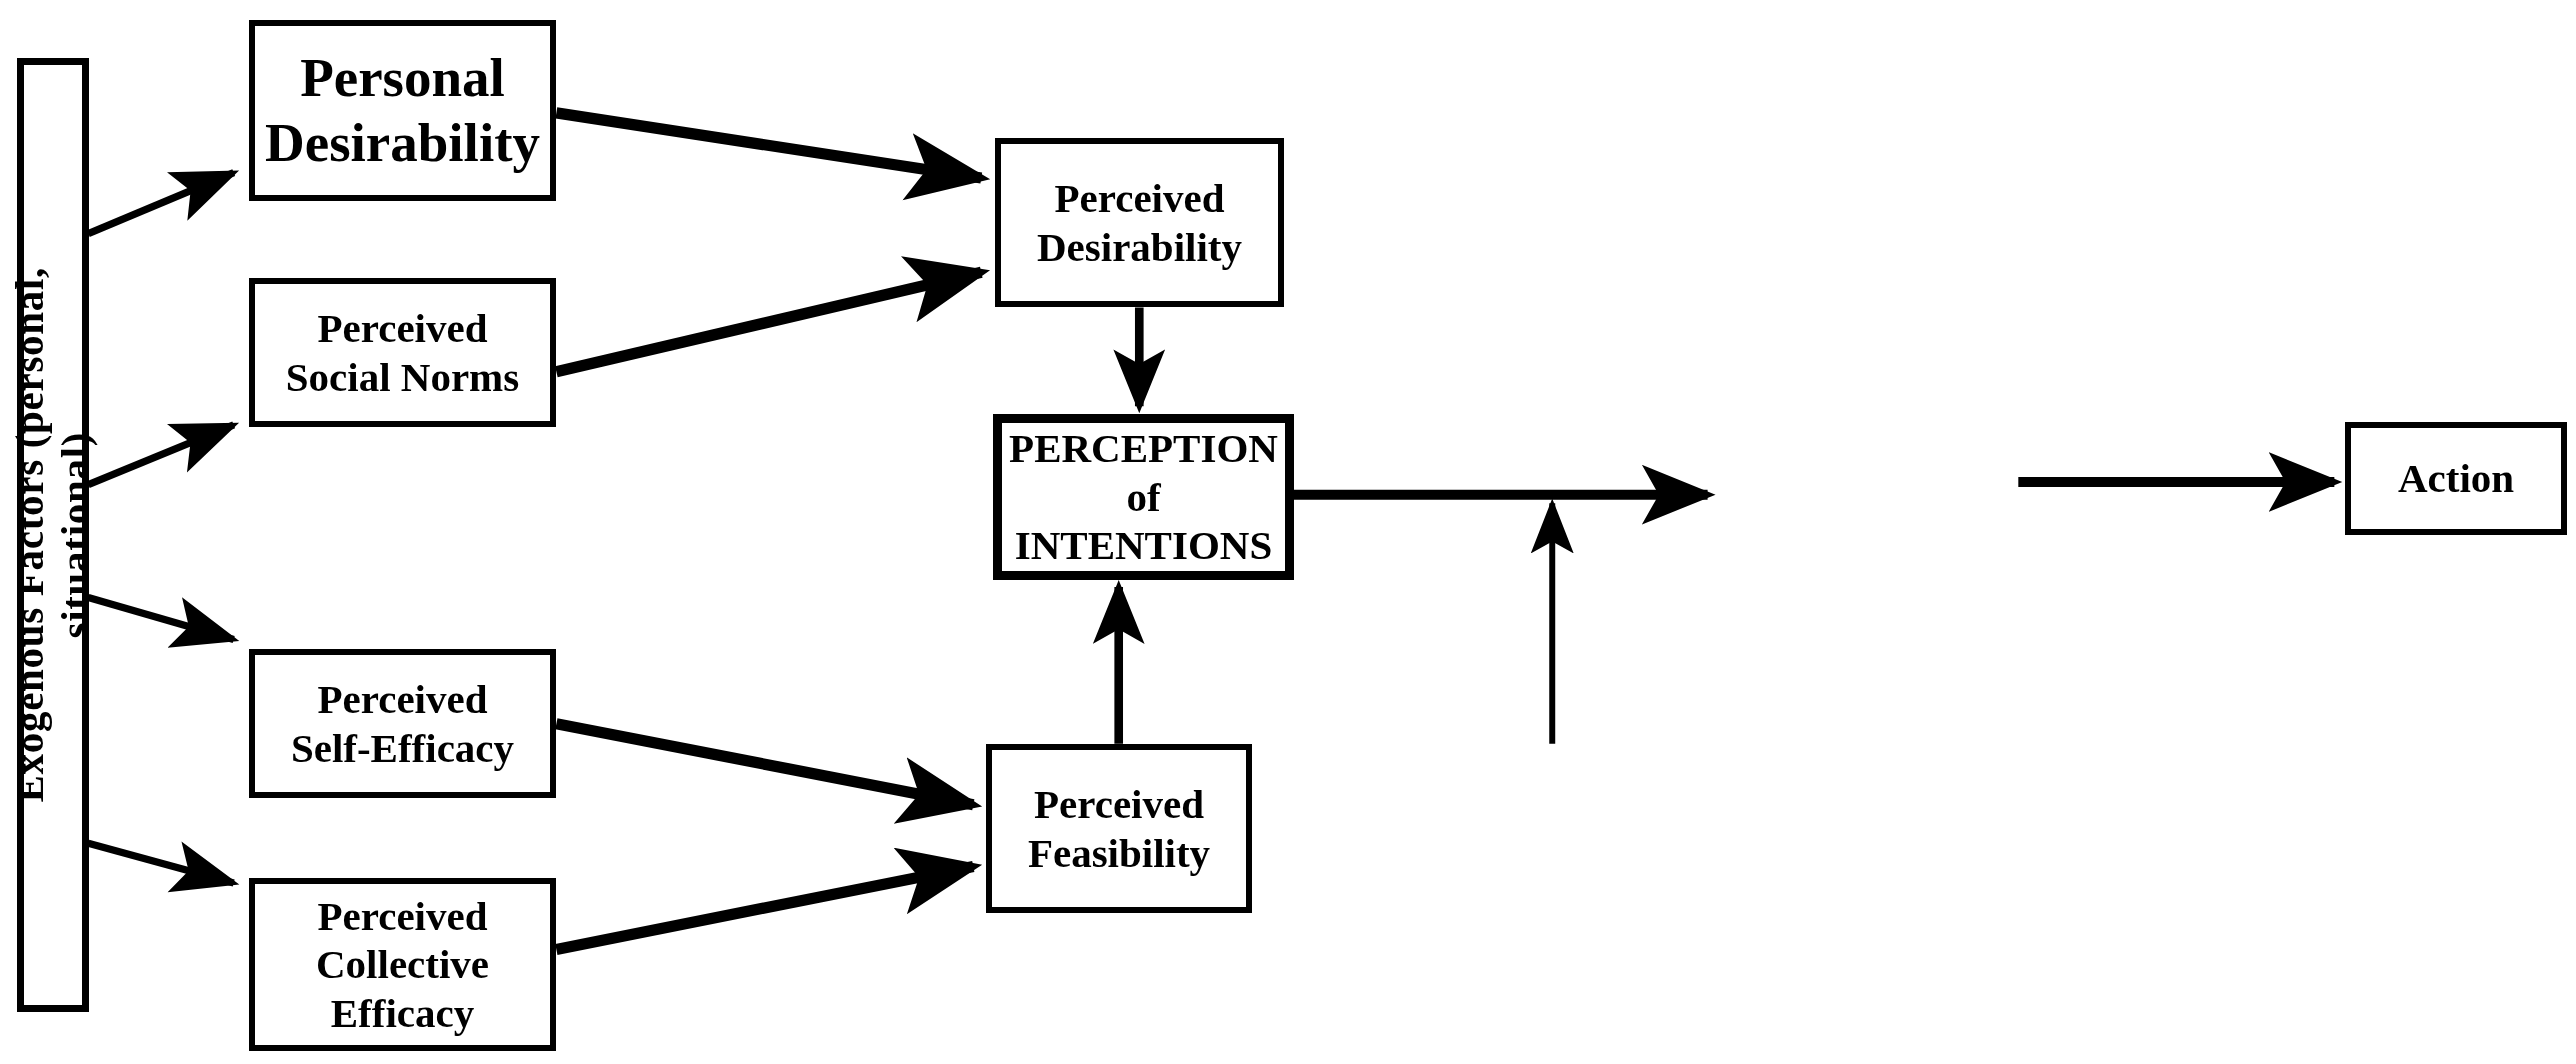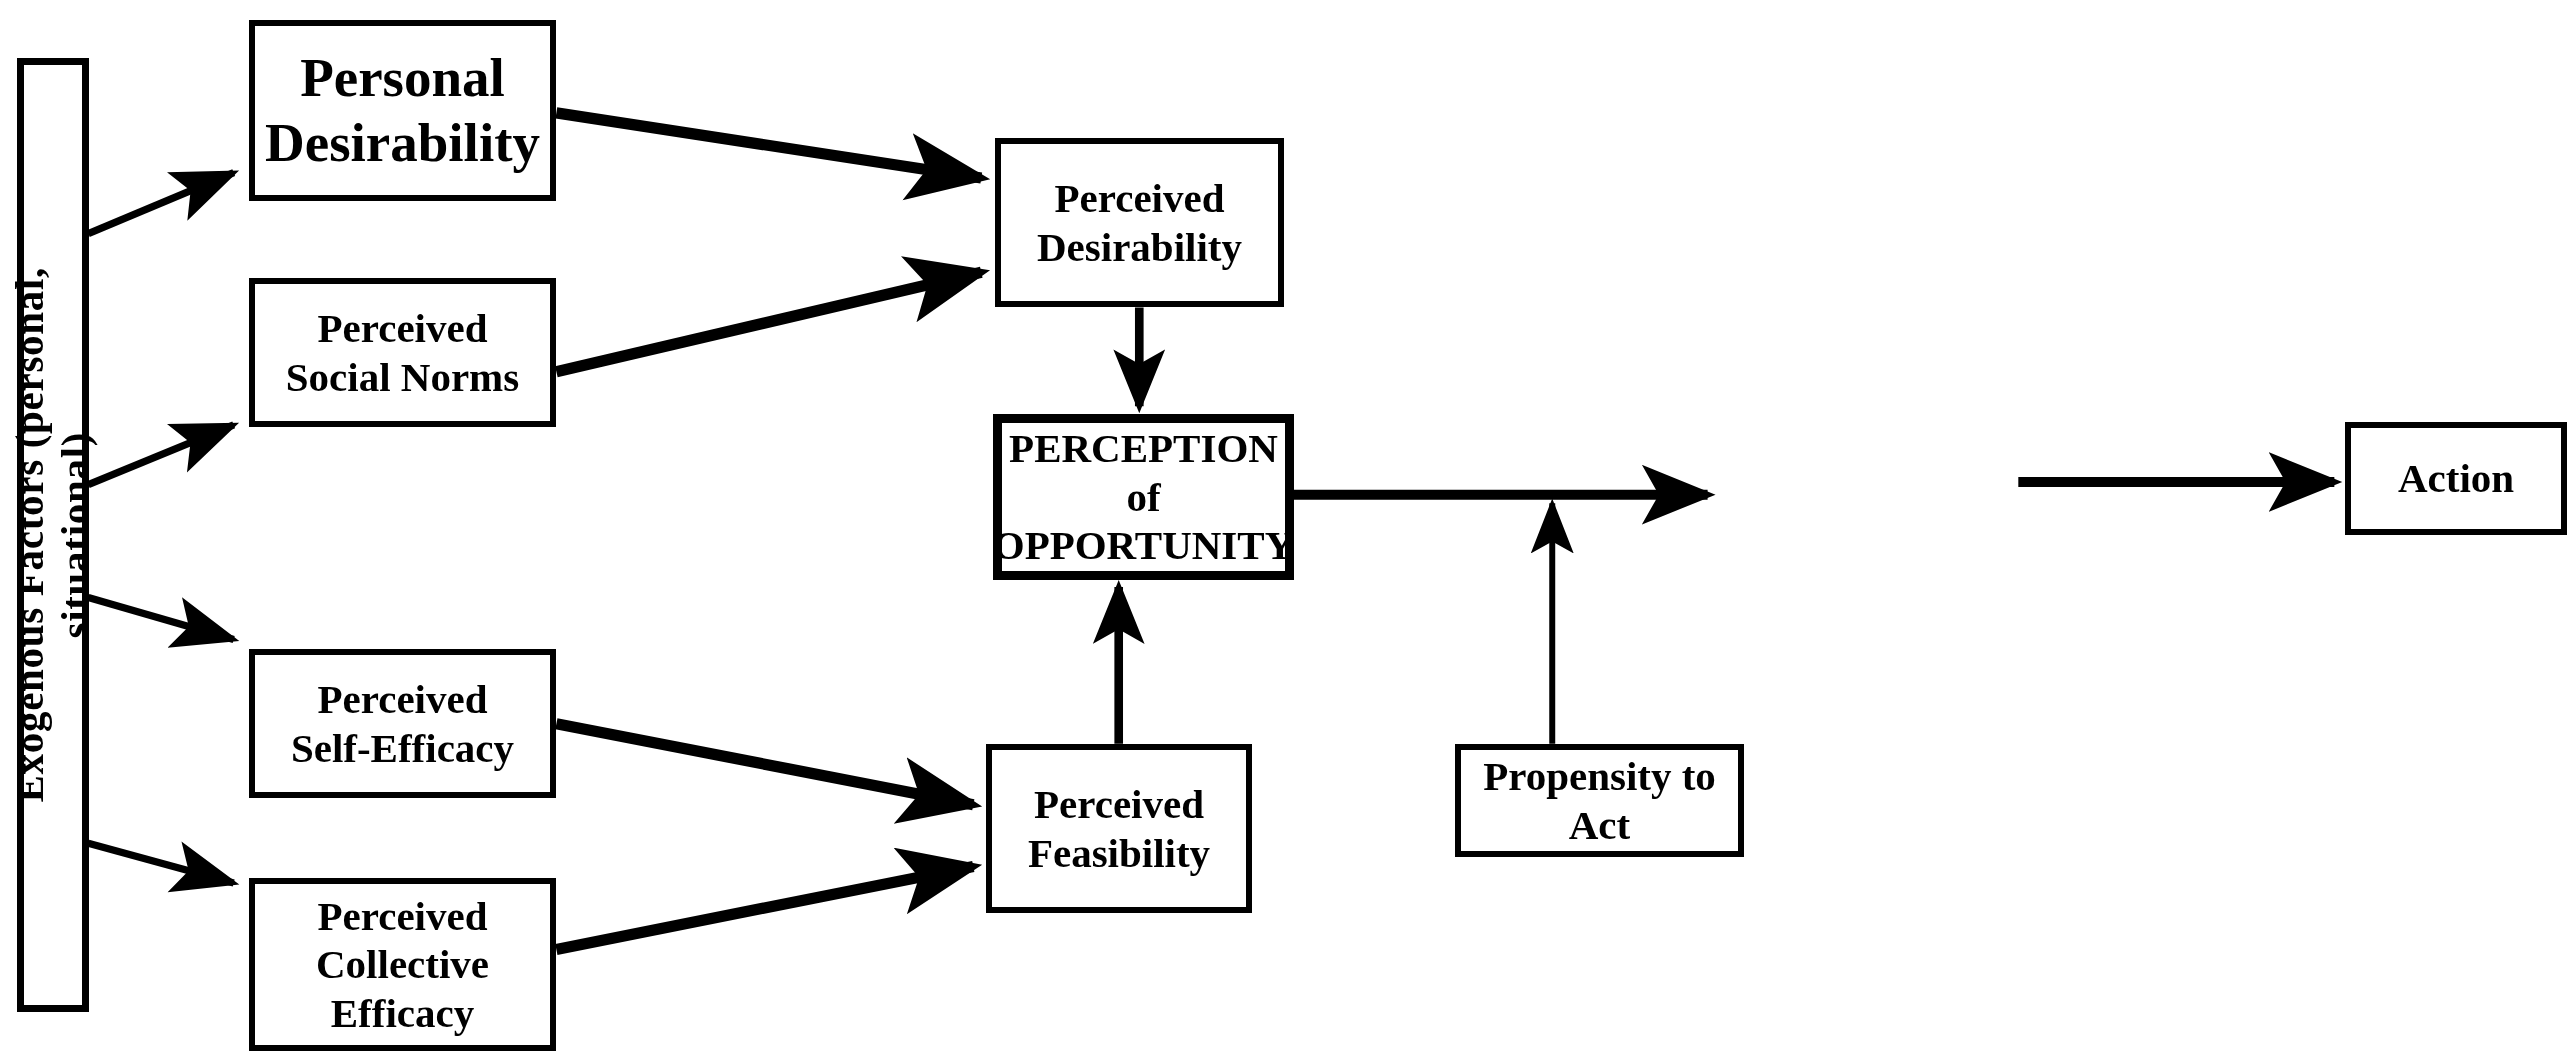--- a/index.html
+++ b/index.html
@@ -167,31 +167,28 @@
 Collective Efficacy</span>
   </div>
 
   <div class="node" id="perceived-desirability-box">
     <span class="node-label">Perceived
 Desirability</span>
   </div>
 
   <div class="node heavy" id="perception-of-opportunity-box">
     <span class="node-label">PERCEPTION of
-OPPORTUNITY</span>
+INTENTIONS</span>
   </div>
 
   <div class="node" id="perceived-feasibility-box">
     <span class="node-label">Perceived
 Feasibility</span>
   </div>
 
 
   <div class="node" id="action-box">
     <span class="node-label">Action</span>
   </div>
 
-  <div class="node" id="propensity-to-act-box">
-    <span class="node-label">Propensity to Act</span>
-  </div>
 
 </div>
 
 
 </body></html>

